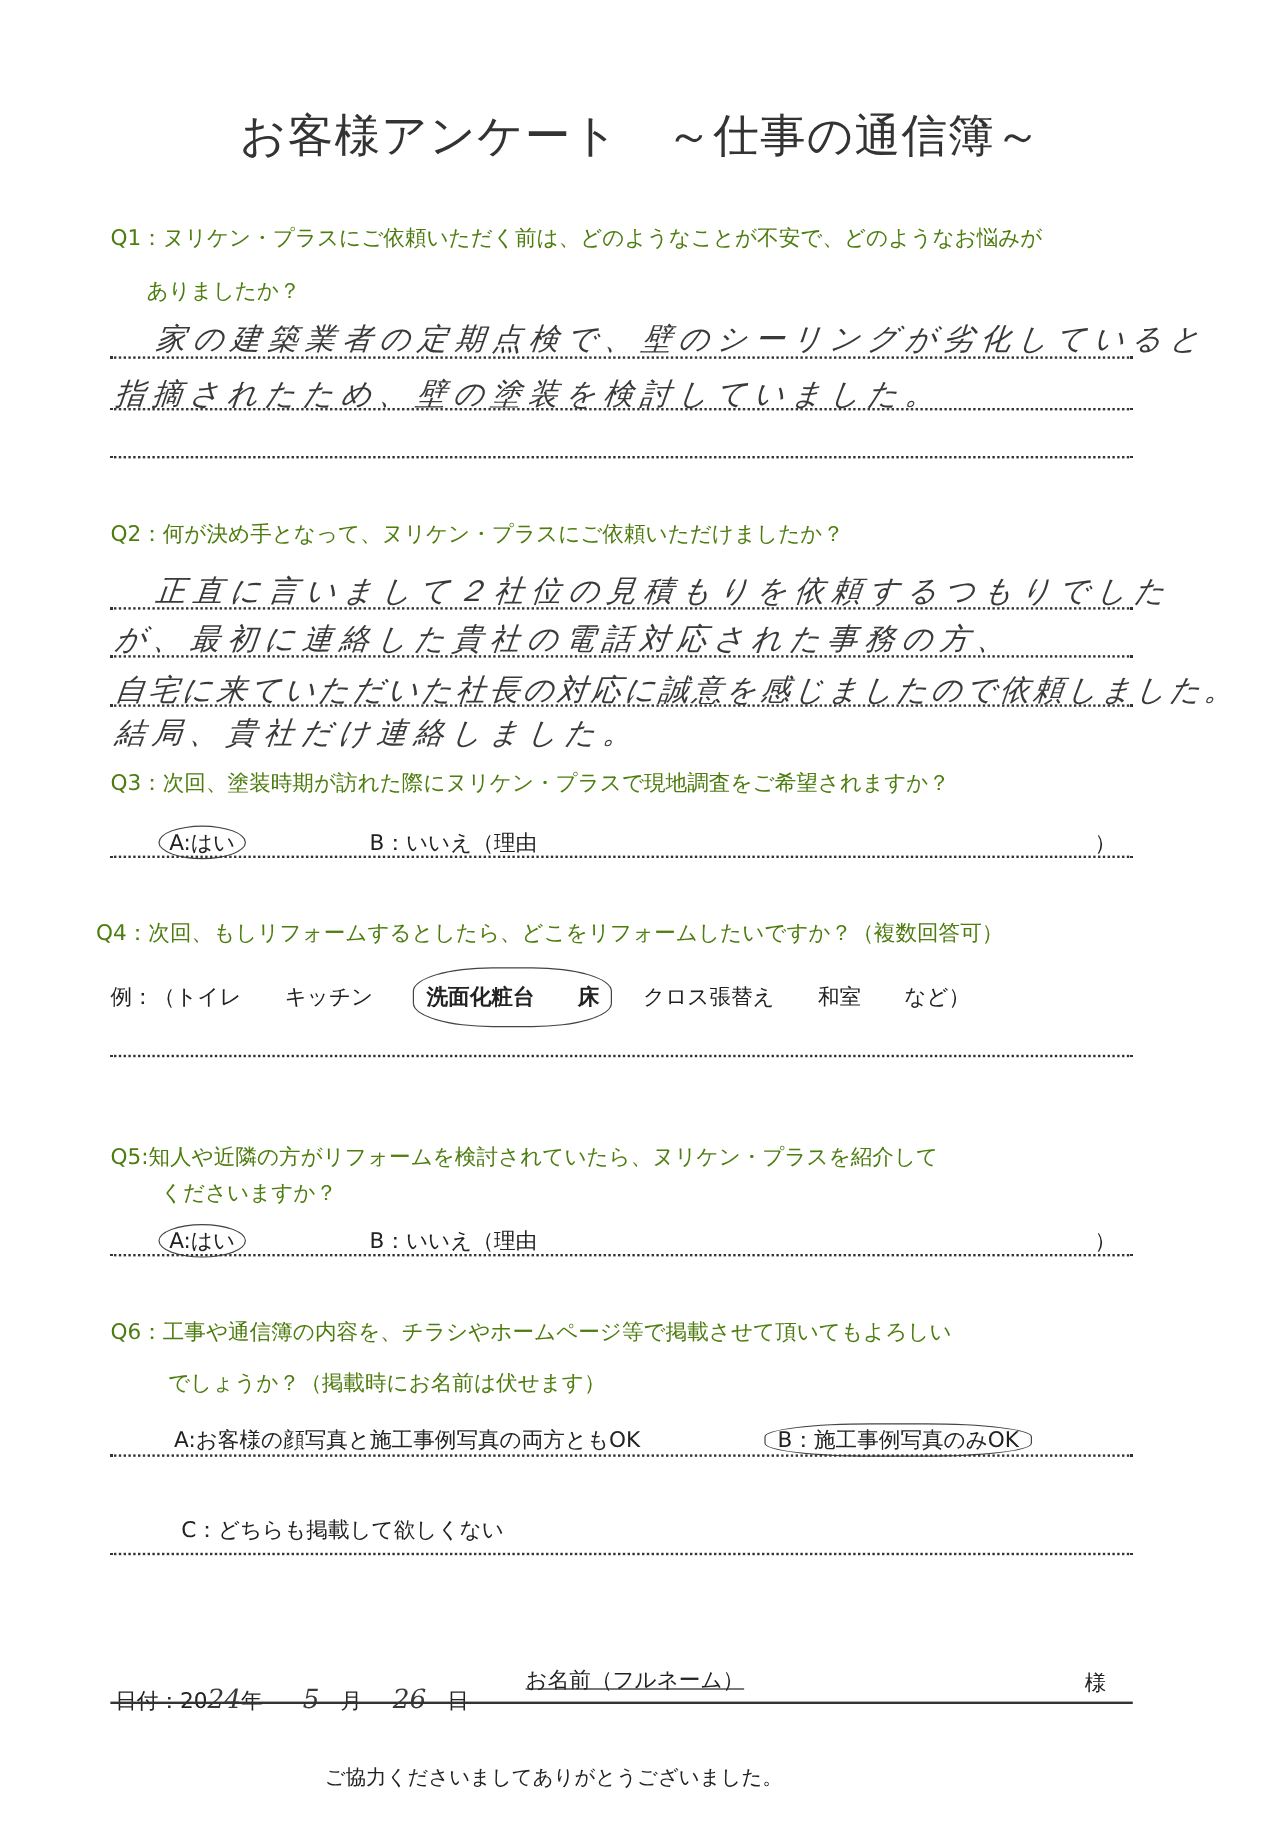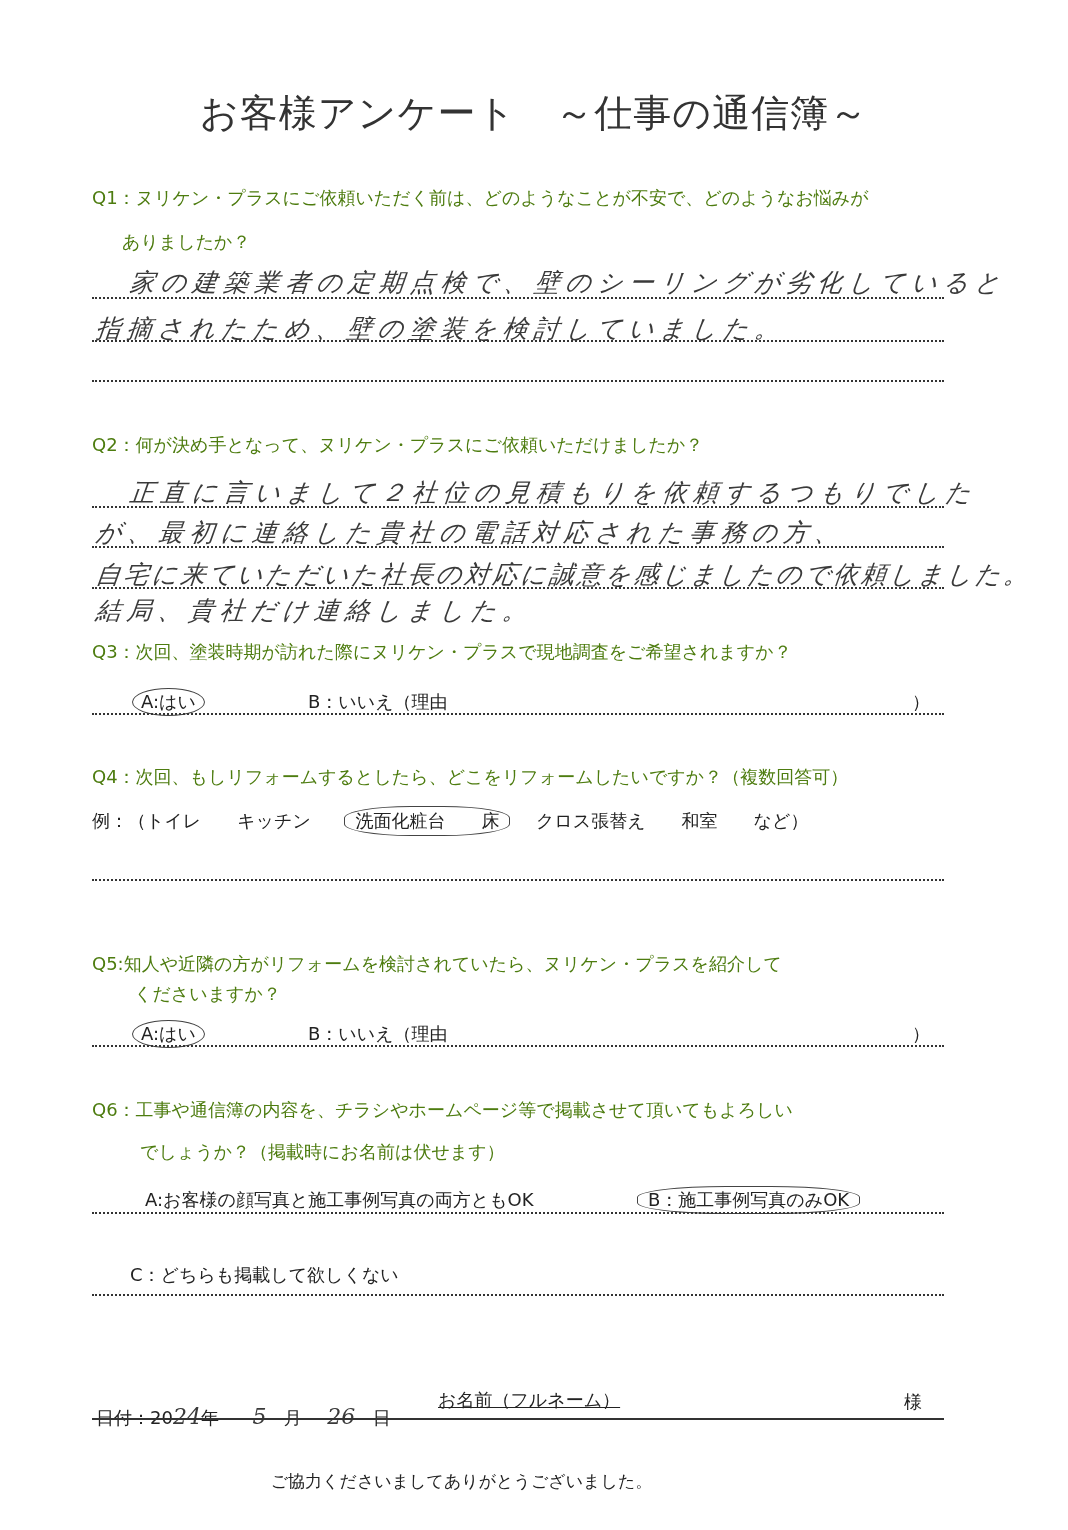--- a/index.html
+++ b/index.html
@@ -61,25 +61,25 @@
 <div class="hand" style="left:96px; top:594px;">結局、貴社だけ連絡しました。</div>
 
 <div class="abs q" style="left:92px; top:640px;">Q3：次回、塗装時期が訪れた際にヌリケン・プラスで現地調査をご希望されますか？</div>
 <div class="abs opt" style="left:140px; top:688px;">
   <span class="circled">A:はい</span>
 </div>
 <div class="abs opt" style="left:308px; top:690px;">B：いいえ（理由</div>
 <div class="abs paren-end" style="left:912px; top:690px;">）</div>
 <div class="dots" style="top:713px;"></div>
 
-<div class="abs q" style="left:92px; top:765px;">Q4：次回、もしリフォームするとしたら、どこをリフォームしたいですか？（複数回答可）</div>
+<div class="abs q" style="left:80px; top:765px;">Q4：次回、もしリフォームするとしたら、どこをリフォームしたいですか？（複数回答可）</div>
 <div class="abs opt" style="left:92px; top:806px;">
   <span>例：（トイレ　　キッチン</span>
   <span style="display:inline-block; width:30px;"></span>
-  <span class="circled" style="border-radius:40%; padding:2px 10px;">洗面化粧台　　床</span>
+  <span class="circled" style="border-radius:40%; padding:12px 10px;font-weight:bold;">洗面化粧台　　床</span>
   <span style="display:inline-block; width:14px;"></span>
   <span>クロス張替え　　和室　　など）</span>
 </div>
 <div class="dots" style="top:879px;"></div>
 
 <div class="abs q" style="left:92px; top:930px;margin-top:22px;">Q5:知人や近隣の方がリフォームを検討されていたら、ヌリケン・プラスを紹介して</div>
 <div class="abs q" style="left:122px; top:982px;margin-left:12px;">くださいますか？</div>
 <div class="abs opt" style="left:140px; top:1020px;">
   <span class="circled">A:はい</span>
 </div>
@@ -87,21 +87,21 @@
 <div class="abs paren-end" style="left:912px; top:1022px;">）</div>
 <div class="dots" style="top:1045px;"></div>
 
 <div class="abs q" style="left:92px; top:1098px;">Q6：工事や通信簿の内容を、チラシやホームページ等で掲載させて頂いてもよろしい</div>
 <div class="abs q" style="left:140px; top:1140px;">でしょうか？（掲載時にお名前は伏せます）</div>
 <div class="abs opt" style="left:145px; top:1188px;">A:お客様の顔写真と施工事例写真の両方ともOK</div>
 <div class="abs opt" style="left:645px; top:1186px;">
   <span class="circled" style="border-radius:40%; padding:1px 10px;">B：施工事例写真のみOK</span>
 </div>
 <div class="dots" style="top:1212px;"></div>
-<div class="abs opt" style="left:130px; top:1263px;">C：どちらも掲載して欲しくない</div>
+<div class="abs opt" style="left:151px; top:1263px;">C：どちらも掲載して欲しくない</div>
 <div class="dots" style="top:1294px;"></div>
 
 <div class="abs opt" style="left:96px; top:1404px;">
   <span>日付：20</span><span class="handnum">24</span><span>年</span>
   <span style="display:inline-block; width:22px;"></span>
   <span class="handnum">5</span>
   <span style="display:inline-block; width:6px;"></span>
   <span>月</span>
   <span style="display:inline-block; width:14px;"></span>
   <span class="handnum">26</span>

